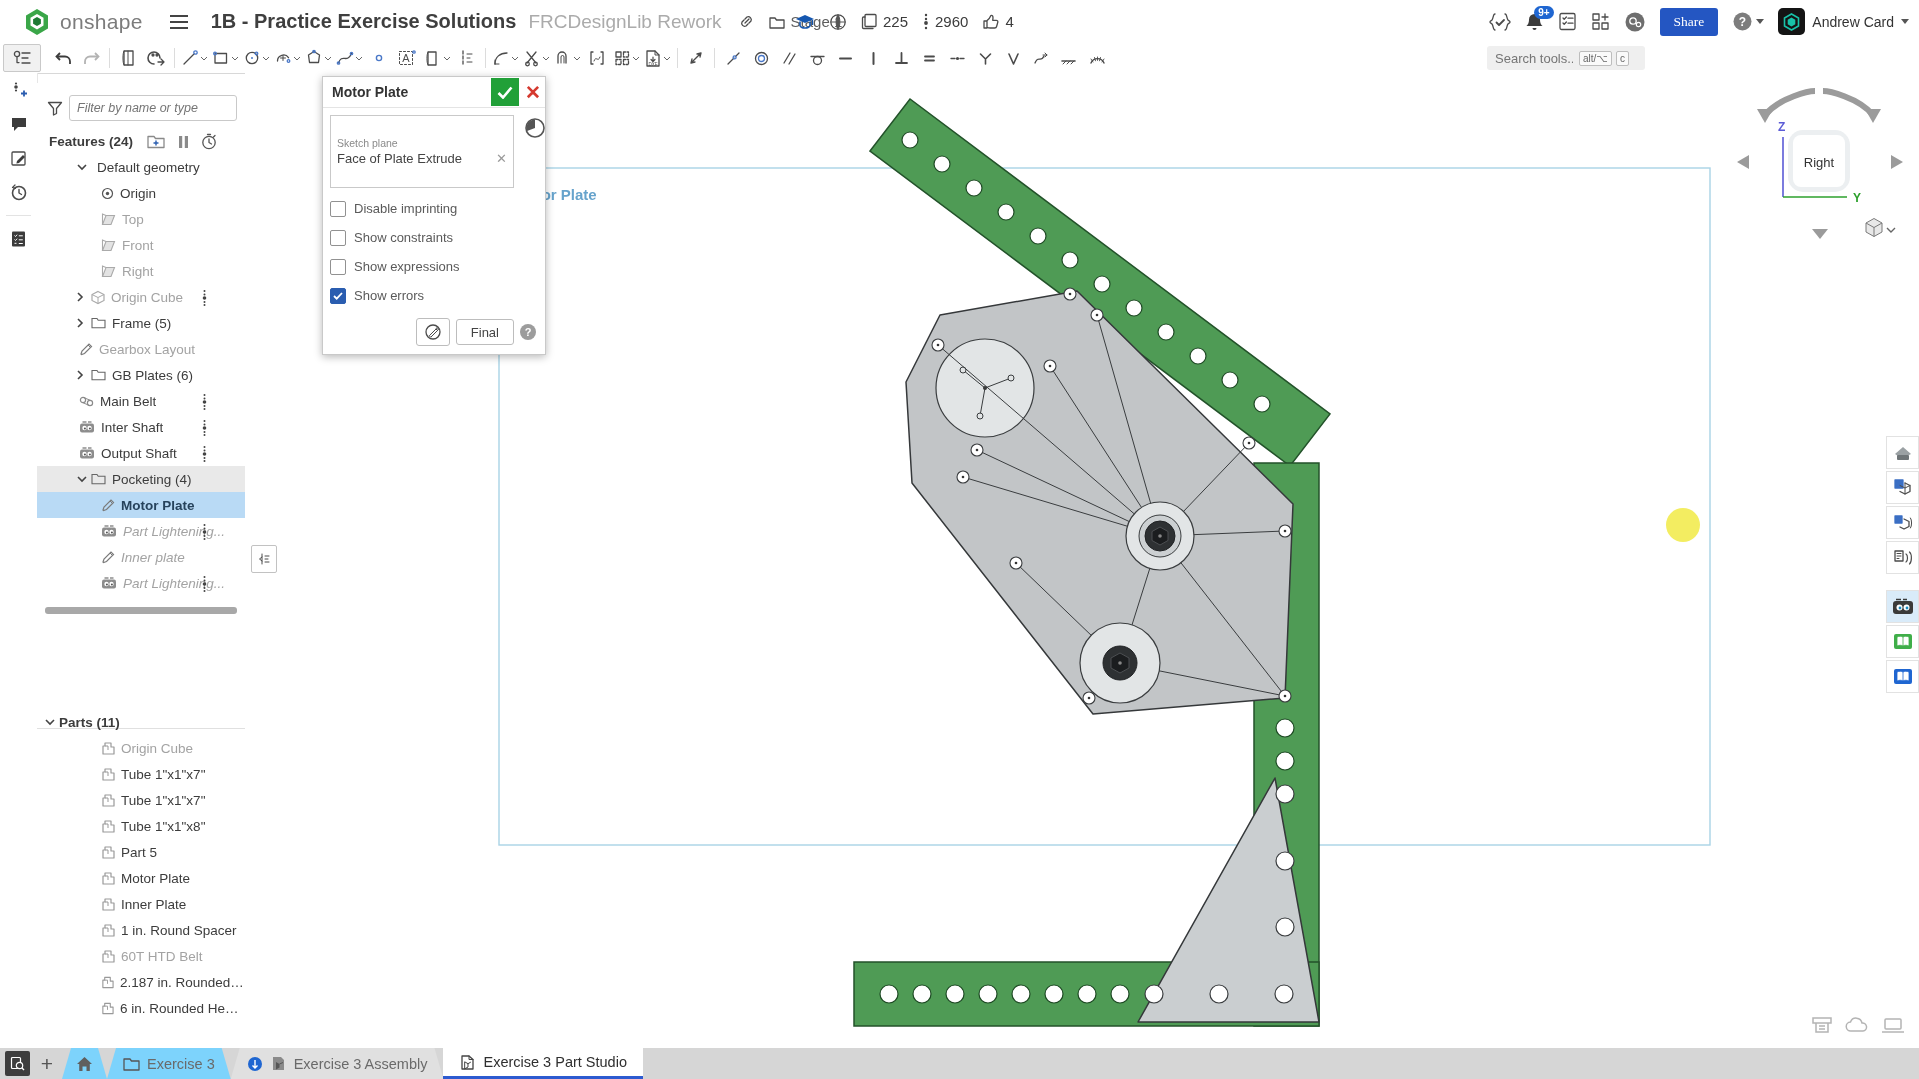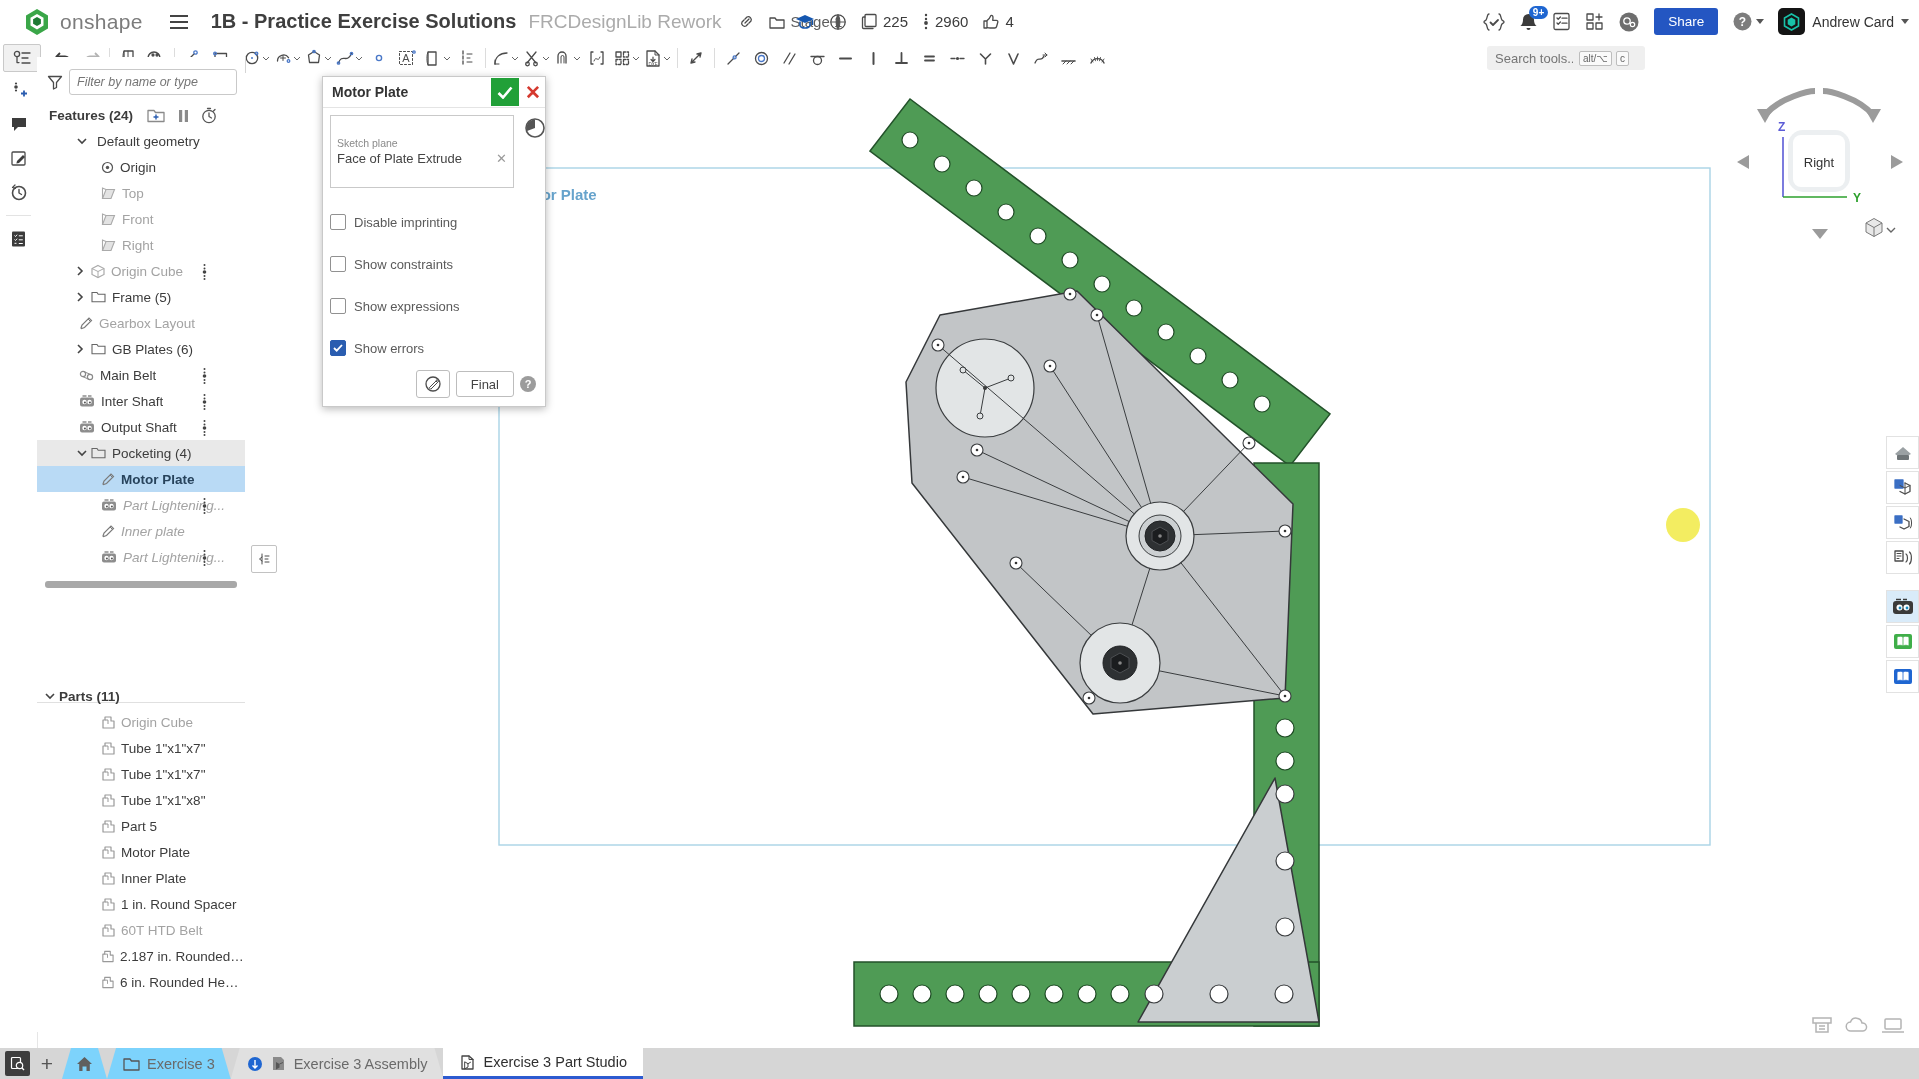--- a/index.html
+++ b/index.html
@@ -17,21 +17,21 @@
   .doc-sub{margin-left:12px;font-size:19px;color:#ababab;white-space:nowrap}
   .tb-link{margin-left:16px}
   .ver-wrap{display:flex;align-items:center;gap:6px;margin-left:14px;color:#5d5d5d;font-size:15px}
   .stats{position:absolute;left:795px;top:0;height:43px;display:flex;align-items:center;gap:14px;color:#3c3c3c;font-size:15px}
   .stat{display:flex;align-items:center;gap:5px}
   .tb-right{position:absolute;right:10px;top:0;height:43px;display:flex;align-items:center;gap:14px}
   .bell-wrap{position:relative}
   .badge{position:absolute;top:-6px;right:-10px;background:#1f66d1;color:#fff;font-size:10px;
     font-weight:bold;border-radius:7px;padding:1px 4px;line-height:11px}
   .share-btn{background:#2456c2;color:#fff;font-size:13.5px;border:none;border-radius:3px;
-    padding:6px 14px;cursor:pointer;font-family:Liberation Sans, sans-serif}
+    padding:6px 14px;cursor:pointer;font-family:Liberation Serif, serif}
   .help-wrap{display:flex;align-items:center;gap:3px}
   .avatar{width:27px;height:27px;border-radius:5px;background:#141414;display:flex;align-items:center;justify-content:center}
   .user-name{font-size:14px;color:#333}
   .caret-dn{width:0;height:0;border-left:4px solid transparent;border-right:4px solid transparent;border-top:5px solid #555}
   
   #toolbar{position:absolute;left:0;top:43px;width:1919px;height:30px;background:#fff;
     border-bottom:1px solid #d8d8d8;display:flex;align-items:center}
   .tb{height:26px;min-width:24px;display:flex;align-items:center;justify-content:center;
     padding:0 2px;cursor:pointer;border-radius:2px}
   .tb .dd{margin-left:1px}
@@ -41,21 +41,21 @@
     border-radius:3px;display:flex;align-items:center;padding:0 6px;gap:4px}
   #search-tools input{border:none;background:transparent;outline:none;width:78px;
     font-size:13px;color:#777;font-family:inherit}
   .key-badge{border:1px solid #bdbdbd;border-radius:2px;font-size:10px;color:#666;
     padding:1px 3px;background:#fafafa;white-space:nowrap}
   
   #leftstrip{position:absolute;left:0;top:73px;width:37px;height:975px;background:#fff;border-right:1px solid #e6e6e6}
   .strip-btn{width:37px;height:34px;display:flex;align-items:center;justify-content:center;cursor:pointer}
   .strip-sep{height:1px;background:#e3e3e3;margin:6px 6px}
   
-  #panel{position:absolute;left:37px;top:57px;width:208px;height:975px;background:#fff;
+  #panel{position:absolute;left:37px;top:83px;width:208px;height:975px;background:#fff;
     border-right:1px solid #d4d4d4;font-size:13.5px;overflow:hidden}
   .filter-row{display:flex;align-items:center;gap:6px;padding:12px 8px 8px 10px}
   .filter-input{flex:1;border:1px solid #c9c9c9;border-radius:3px;height:24px;padding:0 7px;
     font-size:12.5px;font-style:italic;color:#999;outline:none;font-family:inherit;width:100px}
   .sec-head{display:flex;align-items:center;padding:4px 8px 4px 8px;font-weight:bold;color:#3c3c3c}
   .sec-head .hlabel{margin-left:4px}
   .hicons{display:flex;align-items:center;gap:12px;margin-left:14px}
   .trow{height:26px;display:flex;align-items:center;position:relative;cursor:pointer;color:#3c3c3c}
   .trow .tlabel{margin-left:6px;white-space:nowrap;overflow:hidden;text-overflow:ellipsis;max-width:125px}
   .trow.muted,.trow.muted .tlabel{color:#a3a3a3}
@@ -87,21 +87,21 @@
   .dlg-title-row{display:flex;align-items:center;height:30px;border-bottom:1px solid #e4e4e4}
   .dlg-title{font-weight:bold;font-size:14px;color:#333;margin-left:9px;flex:1}
   .dlg-ok{width:28px;height:28px;background:#21a038;display:flex;align-items:center;justify-content:center;cursor:pointer;margin-right:2px}
   .dlg-x{width:24px;height:28px;display:flex;align-items:center;justify-content:center;cursor:pointer;color:#d5392f;font-size:19px;font-weight:bold}
   .dlg-body{padding:7px 9px 8px 7px;position:relative}
   .field{border:1px solid #c9c9c9;border-radius:0;padding:21px 6px;width:170px;position:relative}
   .field-label{font-size:10.5px;color:#8a8a8a}
   .field-value{font-size:13px;color:#444;margin-top:2px;display:flex;align-items:center}
   .field-clear{margin-left:auto;color:#999;cursor:pointer;font-size:13px}
   .clock-btn{position:absolute;right:-1px;top:9px;cursor:pointer}
-  .chk-row{display:flex;align-items:center;gap:8px;margin-top:26px;color:#5a5a5a;cursor:pointer}
+  .chk-row{display:flex;align-items:flex-start;gap:8px;margin-top:13px;color:#5a5a5a;cursor:pointer}
   .chk{width:14px;height:14px;border:1px solid #919191;border-radius:2px;background:#fff;flex:none}
   .chk.checked{background:#2a5db0;border-color:#2a5db0;display:flex;align-items:center;justify-content:center}
   .dlg-foot{display:flex;align-items:center;justify-content:flex-end;gap:6px;margin-top:14px}
   .sketch-btn{width:32px;height:26px;border:1px solid #bdbdbd;border-radius:3px;background:#fff;
     display:flex;align-items:center;justify-content:center;cursor:pointer}
   .final-btn{height:26px;border:1px solid #bdbdbd;border-radius:3px;background:#fff;color:#444;
     font-size:13px;padding:0 14px;cursor:pointer;font-family:inherit}
   .dlg-help{width:16px;height:16px;border-radius:50%;background:#9c9c9c;color:#fff;font-size:11px;
     font-weight:bold;display:flex;align-items:center;justify-content:center;cursor:pointer}
   

